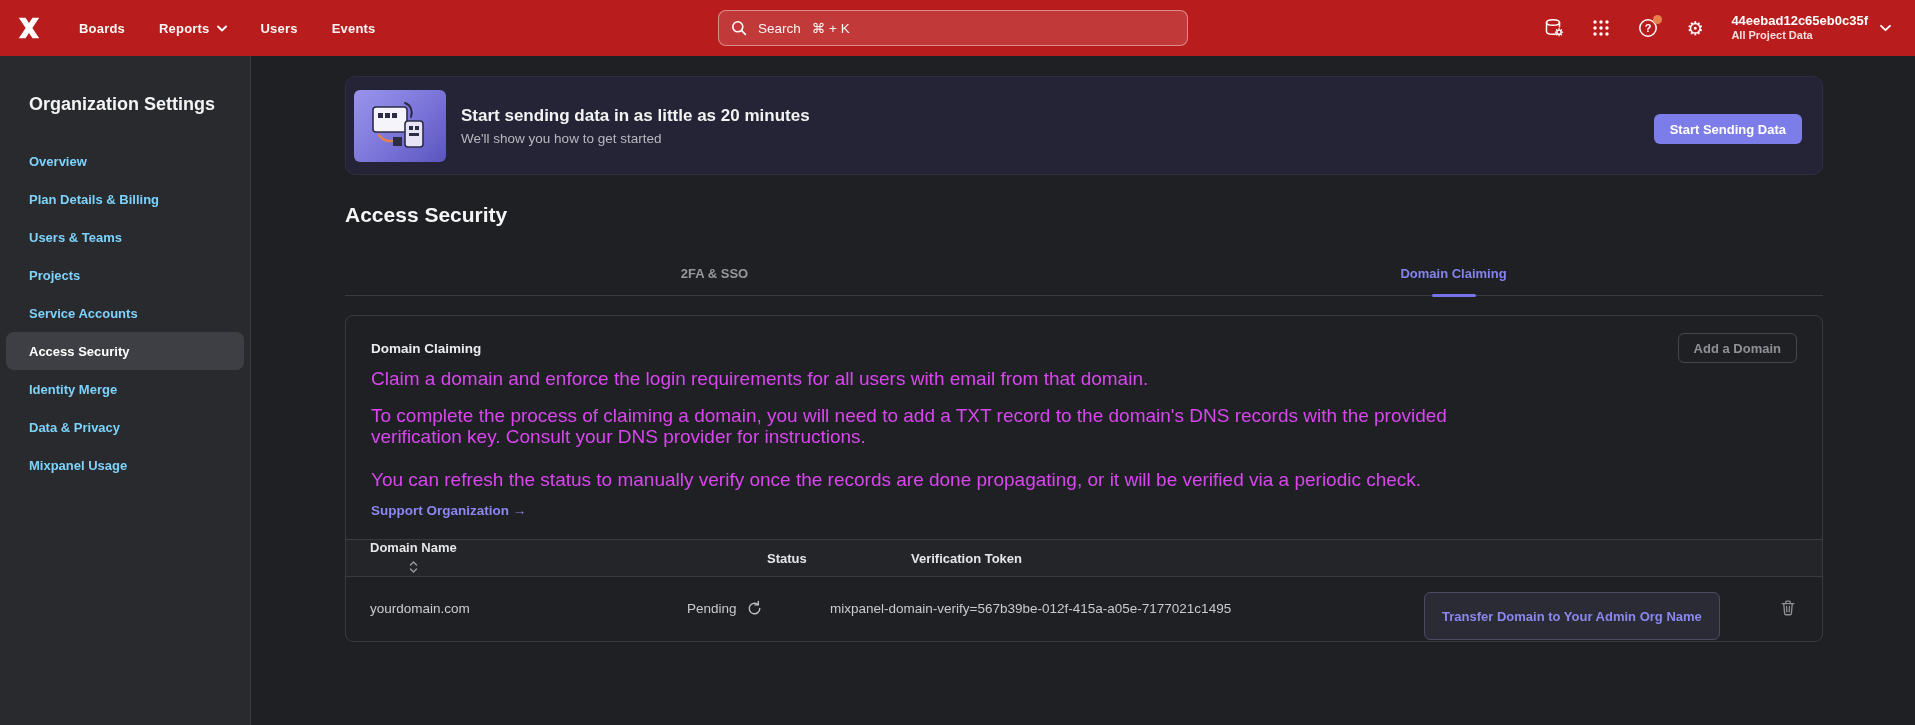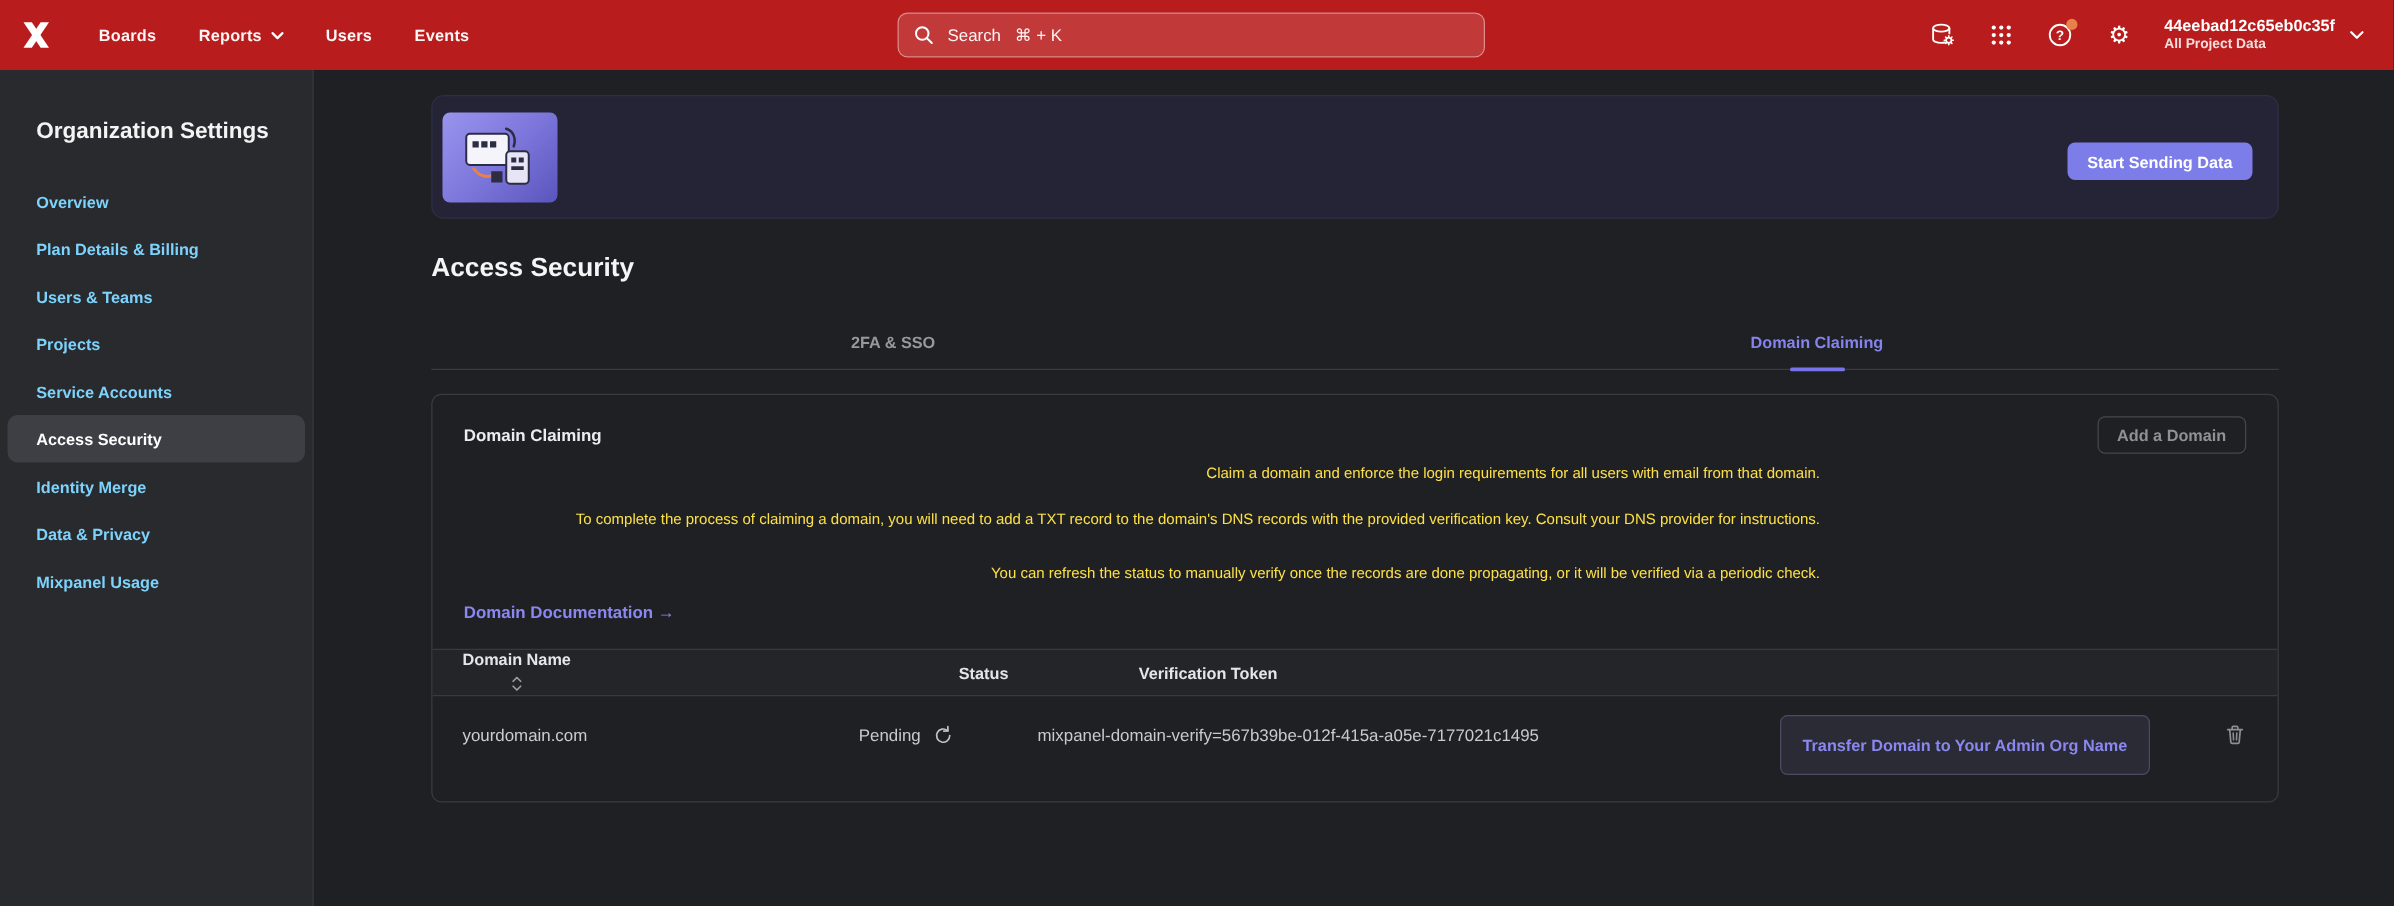--- a/index.html
+++ b/index.html
@@ -63,21 +63,21 @@
   .tab.active .tab-indicator { position:absolute; bottom:-2px; left:50%; transform:translateX(-50%);
          width:44px; height:3px; border-radius:2px; background:#7674e8; }
 
   .card { margin-top:19px; width:1478px; height:327px; border:1px solid #3a3b40; border-radius:8px;
           position:relative; overflow:hidden; }
   .card-body { padding:25px 25px 0 25px; position:relative; }
   .card-title { font-size:13.5px; font-weight:700; color:#ececee; }
   .add-domain-btn { position:absolute; right:25px; top:17px; height:30px; padding:0 15px;
           background:transparent; border:1px solid #46474d; border-radius:6px; color:#909197;
           font-size:13px; font-weight:600; font-family:"Liberation Sans",sans-serif; cursor:pointer; }
-  .para { margin-top:12px; max-width:1085px; font-size:12px; line-height:21px; color:#fde047;text-align:right; }
+  .para { margin-top:12px; max-width:1085px; font-size:19px; line-height:21px; color:#d946ef; }
   .para.p2 { margin-top:16px; }
   .para.p3 { margin-top:22px; }
   .doc-link { display:inline-block; margin-top:13px; font-size:13.5px; font-weight:600; color:#8a87f0;
           text-decoration:none; cursor:pointer; }
 
   .dtable { margin-top:20px; border-top:1px solid #393a3f; }
   .thead { position:relative; height:37px; background:rgba(255,255,255,.025); border-bottom:1px solid #393a3f; }
   .th { position:absolute; top:0; height:37px; display:flex; align-items:center; gap:6px;
         font-size:13px; font-weight:700; color:#e6e6e8; }
   .th-domain { left:24px;flex-direction:column; } .th-status { left:421px; } .th-token { left:565px; }
@@ -208,20 +208,24 @@
             <rect x="27" y="16" width="5" height="5" fill="#2c2c44"></rect>
             <path d="M40 6 c6 2 8 8 6 14" fill="none" stroke="#2c2c44" stroke-width="2" stroke-linecap="round"></path>
             <rect x="40" y="24" width="18" height="26" rx="3" fill="#e6e4f5" stroke="#2c2c44" stroke-width="1.6"></rect>
             <rect x="44" y="29" width="4" height="4" fill="#2c2c44"></rect>
             <rect x="50" y="29" width="4" height="4" fill="#2c2c44"></rect>
             <rect x="44" y="36" width="10" height="3" fill="#2c2c44"></rect>
             <path d="M14 38 c4 6 12 8 18 4" fill="none" stroke="#e8824a" stroke-width="2.4" stroke-linecap="round"></path>
             <rect x="28" y="40" width="9" height="9" fill="#2c2c44"></rect>
           </svg>
         </div>
+        <div class="banner-text">
+          <span class="banner-title">Start sending data in as little as 20 minutes</span>
+          <span class="banner-sub">We'll show you how to get started</span>
+        </div>
         <button class="banner-cta">Start Sending Data</button>
       </section>
 
       <h1 class="page-title">Access Security</h1>
 
       <div class="tabs">
         <div class="tab">
           <span>2FA &amp; SSO</span>
         </div>
         <div class="tab active">
@@ -230,21 +234,21 @@
         </div>
       </div>
 
       <section class="card">
         <div class="card-body">
           <div class="card-title">Domain Claiming</div>
           <button class="add-domain-btn">Add a Domain</button>
           <p class="para p1">Claim a domain and enforce the login requirements for all users with email from that domain.</p>
           <p class="para p2">To complete the process of claiming a domain, you will need to add a TXT record to the domain's DNS records with the provided verification key. Consult your DNS provider for instructions.</p>
           <p class="para p3">You can refresh the status to manually verify once the records are done propagating, or it will be verified via a periodic check.</p>
-          <a class="doc-link">Domain Documentation →</a>
+          <a class="doc-link">Support Organization →</a>
         </div>
 
         <div class="dtable">
           <div class="thead">
             <span class="th th-domain">
               <span>Domain Name</span>
               <svg width="9" height="12" viewBox="0 0 9 12">
                 <polyline points="1.5,4 4.5,1 7.5,4" fill="none" stroke="#9b9ca0" stroke-width="1.4" stroke-linecap="round" stroke-linejoin="round"></polyline>
                 <polyline points="1.5,8 4.5,11 7.5,8" fill="none" stroke="#9b9ca0" stroke-width="1.4" stroke-linecap="round" stroke-linejoin="round"></polyline>
               </svg>

